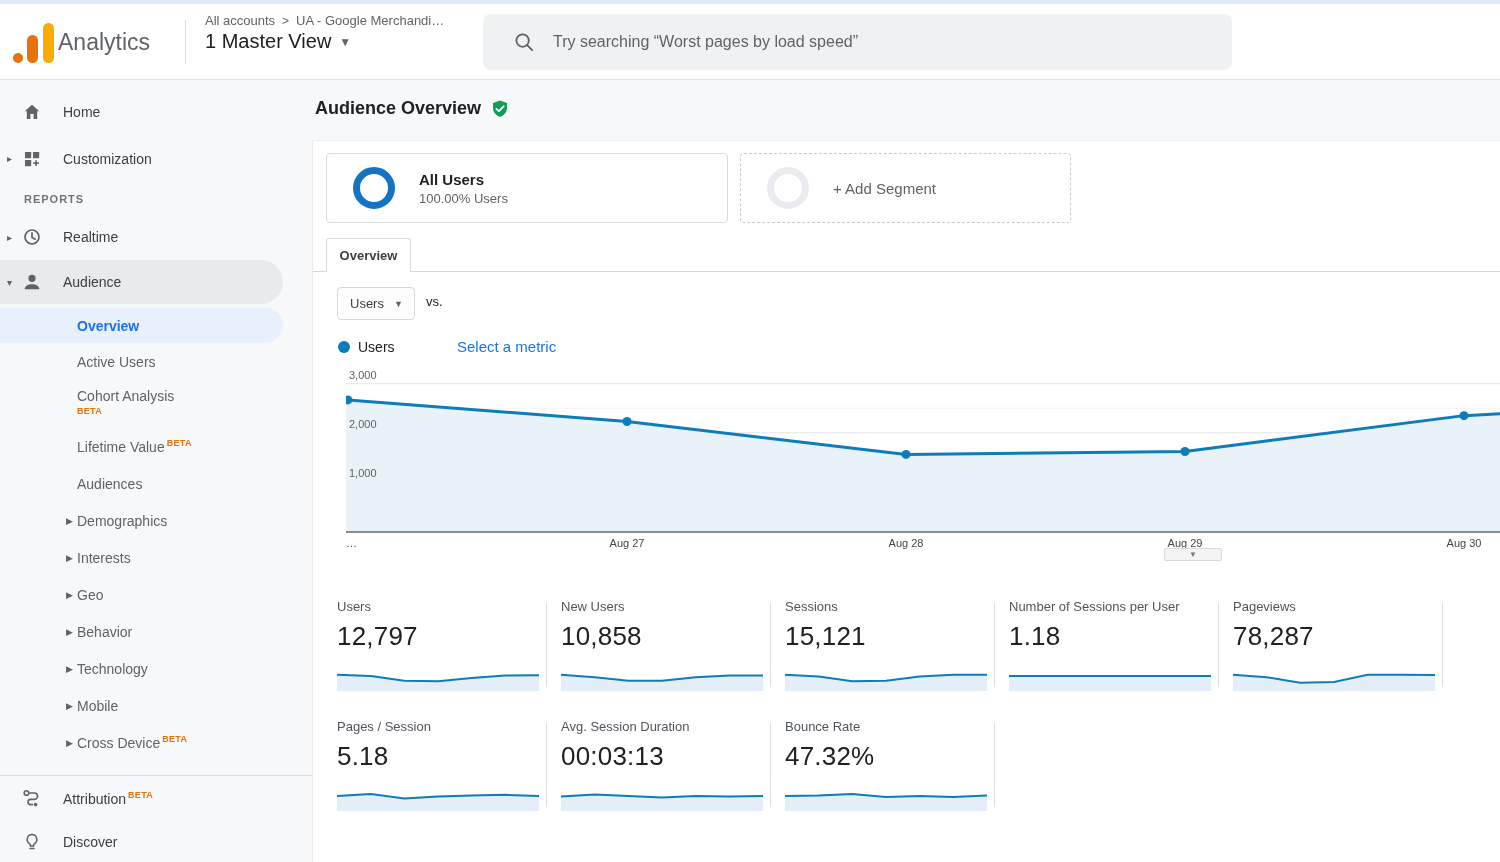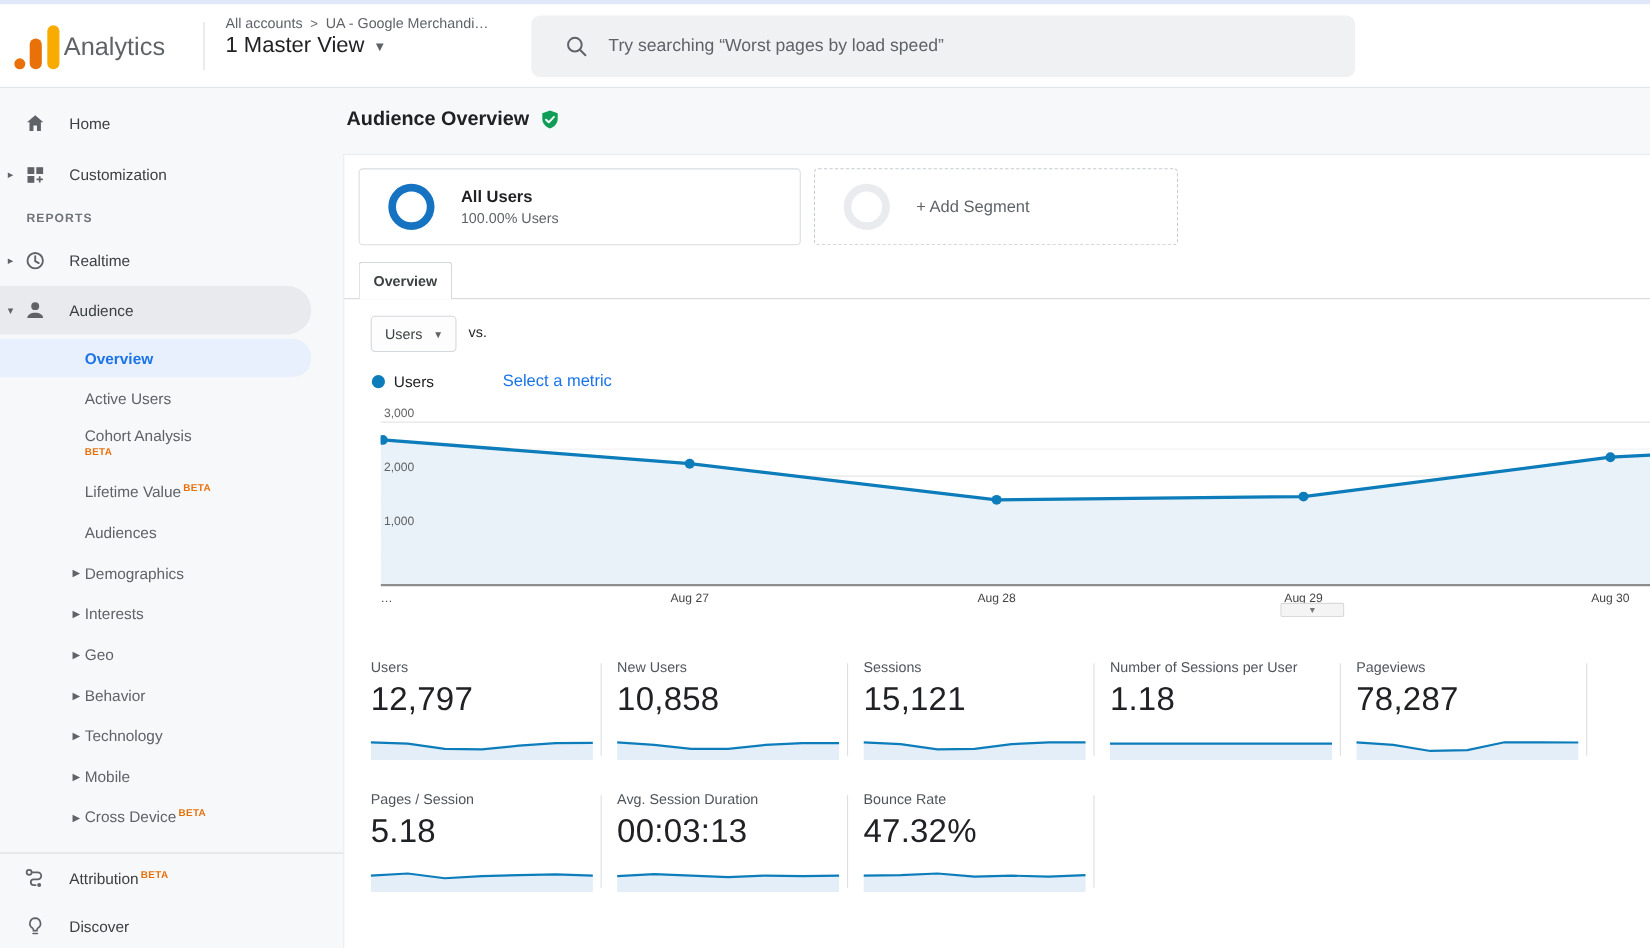--- a/index.html
+++ b/index.html
@@ -85,21 +85,21 @@
   .chart-wrap{position:absolute;left:33px;top:228px;width:1155px;height:185px;}
   .chart-wrap svg{display:block;}
   .chart-collapse{position:absolute;left:851px;top:407px;width:58px;height:13px;background:#f4f4f4;border:1px solid #d9d9d9;
     border-radius:2px;display:flex;align-items:center;justify-content:center;cursor:pointer;z-index:3;}
   .chart-collapse span{font-size:8px;color:#777;line-height:8px;}
 
   .metric-row{position:absolute;left:0;right:0;height:92px;}
   .row1{top:458px;} .row2{top:578px;}
   .metric{position:absolute;top:0;width:206px;}
   .metric-label{font-size:13px;color:#50555b;height:18px;}
-  .metric-value{font-size:30px;color:#202124;height:38px;line-height:38px;letter-spacing:.2px;}
+  .metric-value{font-size:26px;color:#202124;height:38px;line-height:38px;letter-spacing:.2px;}
   .spark{display:block;margin-top:4px;}
   .vdiv{position:absolute;top:4px;width:1px;height:84px;background:#dcdee0;}
 </style>
 </head>
 <body>
 
 <div class="app">
 
   <div class="top-strip"></div>
 

